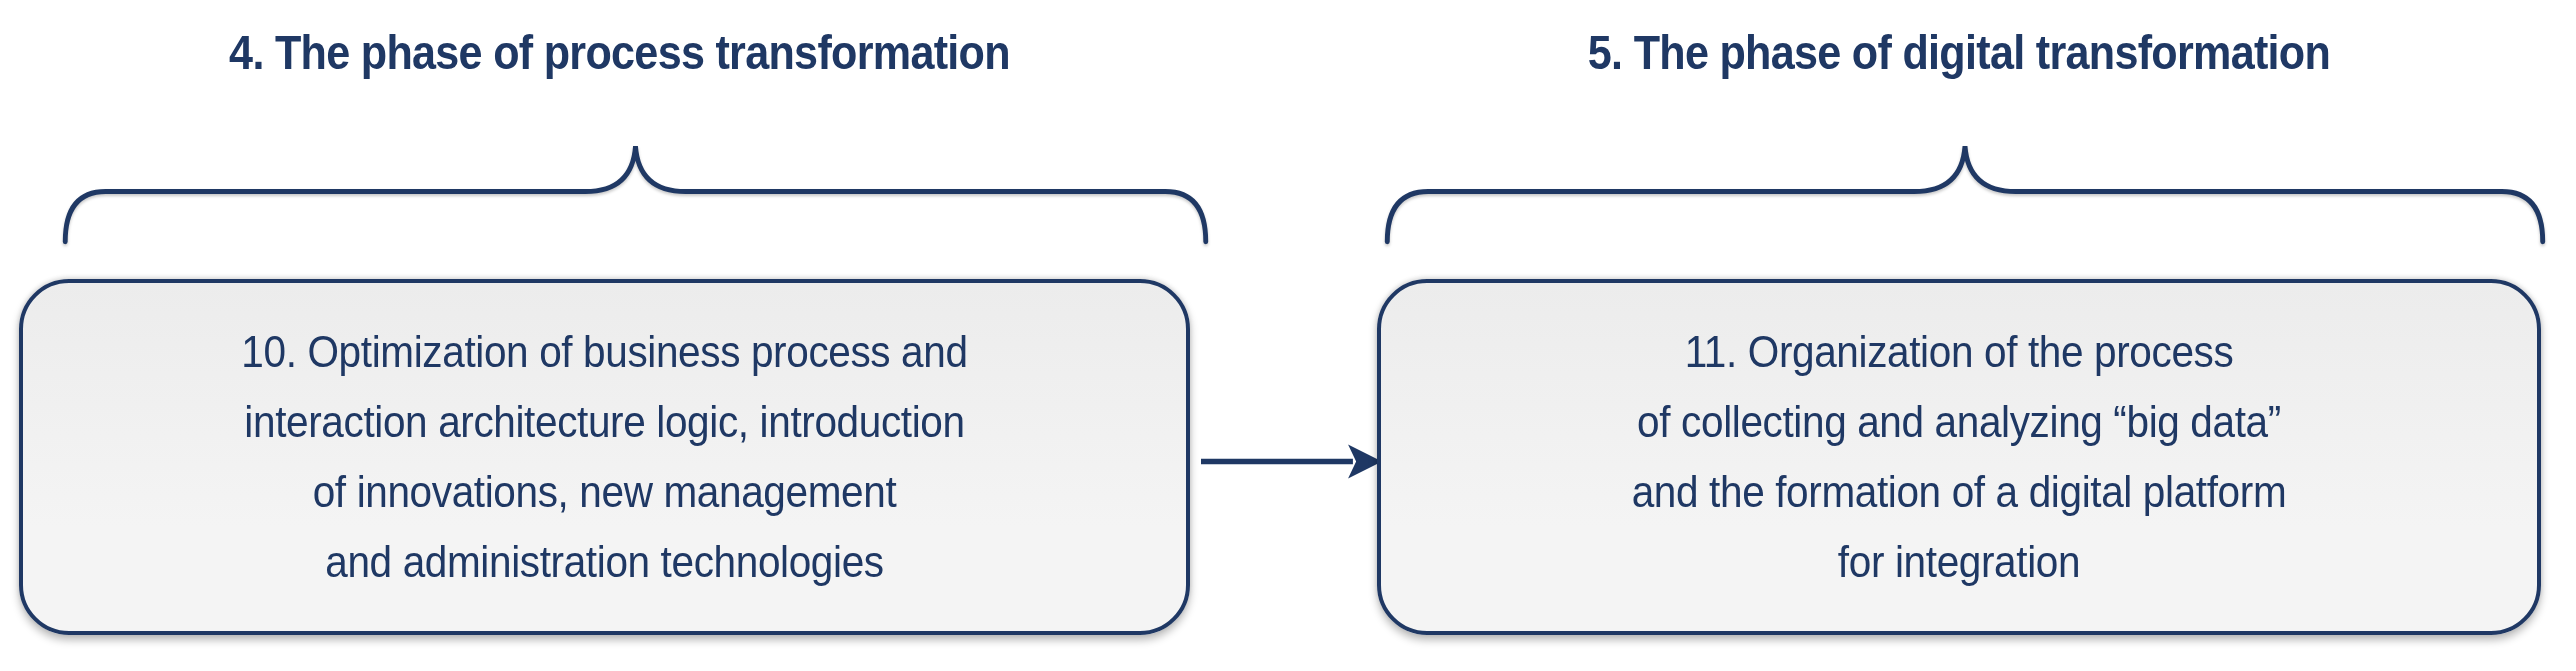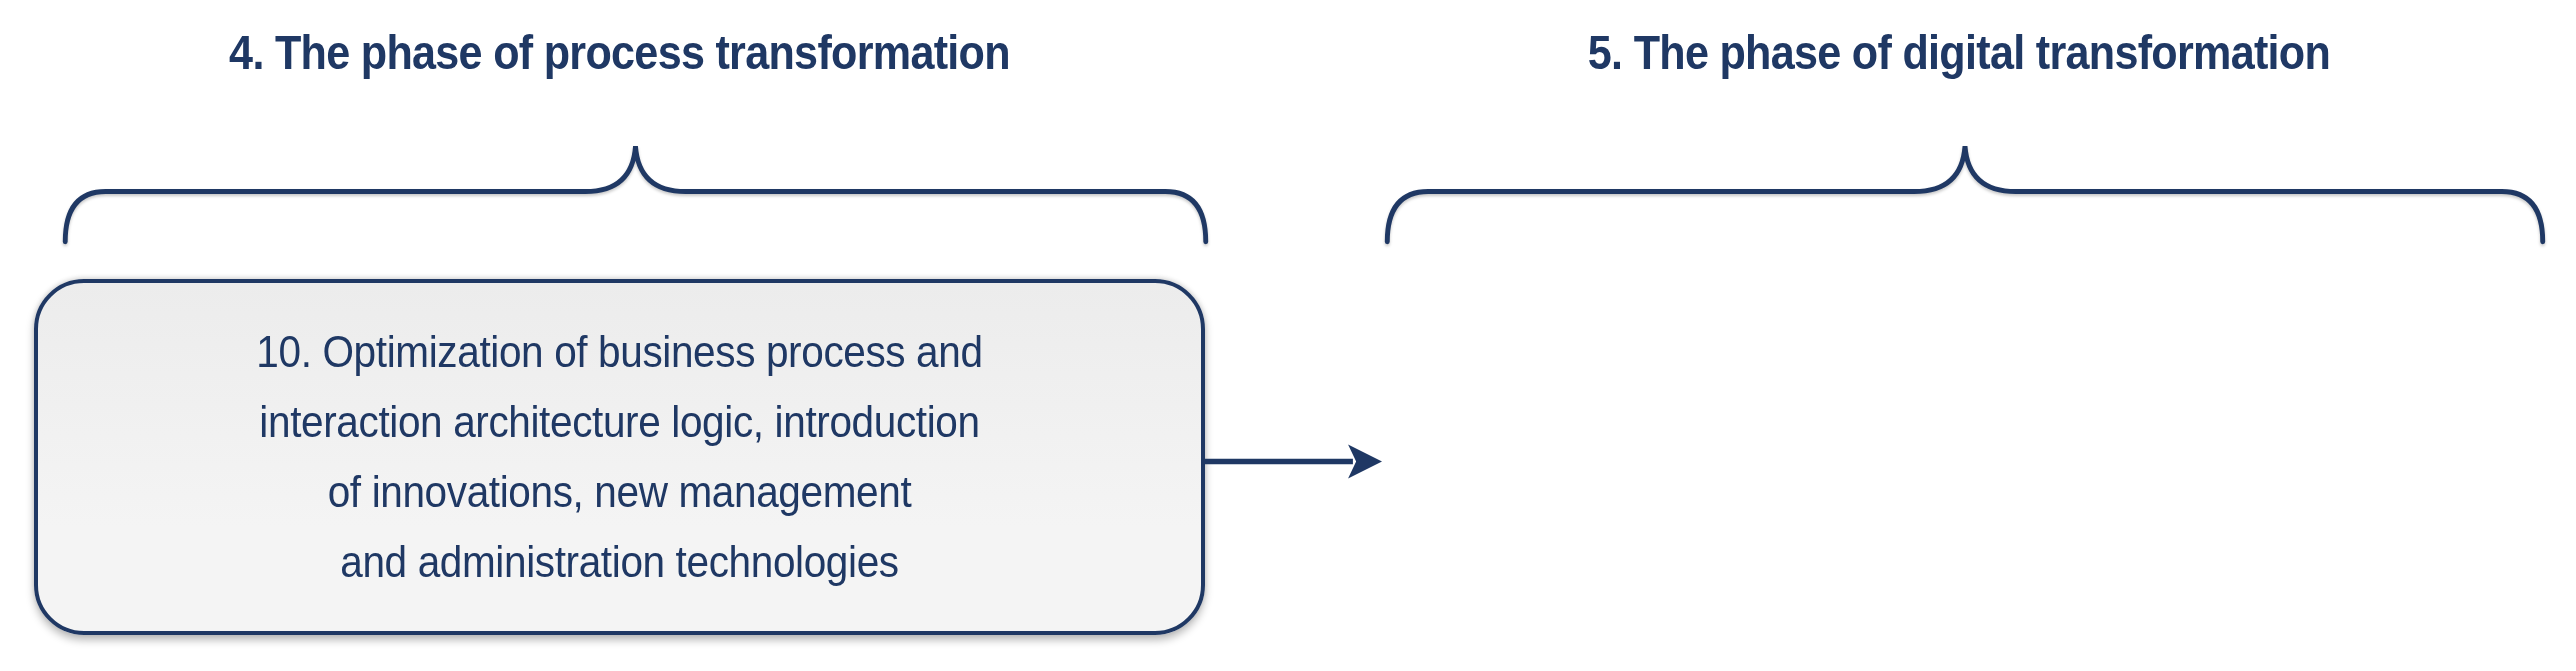--- a/index.html
+++ b/index.html
@@ -83,33 +83,39 @@
 <body>
 
 <div class="canvas">
 
   <h2 class="phase-title" style="left:34px;width:1171px;">4. The phase of process transformation</h2>
 
   <svg class="brace" style="left:62px;width:1147px;" viewBox="0 0 1420 132" preserveAspectRatio="none" aria-hidden="true">
     <path d="M 4 128 Q 4 66 54 66 L 648 66 Q 706 66 710 10 Q 714 66 772 66 L 1366 66 Q 1416 66 1416 128"></path>
   </svg>
 
-  <div class="box" style="left:34px;width:1171px;">
+  <div class="box" style="left:19px;width:1171px;">
     <p>10. Optimization of business process and
 interaction architecture logic, introduction
 of innovations, new management
 and administration technologies</p>
   </div>
 
   <svg class="arrow" viewBox="0 0 224 48" aria-hidden="true">
     <line x1="0" y1="24" x2="188" y2="24"></line>
     <path d="M 182 3 L 224 24 L 182 45 L 192 24 Z"></path>
   </svg>
 
   <h2 class="phase-title" style="left:1377px;width:1164px;">5. The phase of digital transformation</h2>
 
   <svg class="brace" style="left:1384px;width:1162px;" viewBox="0 0 1420 132" preserveAspectRatio="none" aria-hidden="true">
     <path d="M 4 128 Q 4 66 54 66 L 648 66 Q 706 66 710 10 Q 714 66 772 66 L 1366 66 Q 1416 66 1416 128"></path>
   </svg>
 
+  <div class="box" style="left:1377px;width:1164px;">
+    <p>11. Organization of the process
+of collecting and analyzing “big data”
+and the formation of a digital platform
+for integration</p>
+  </div>
 
 </div>
 
 
 </body></html>

